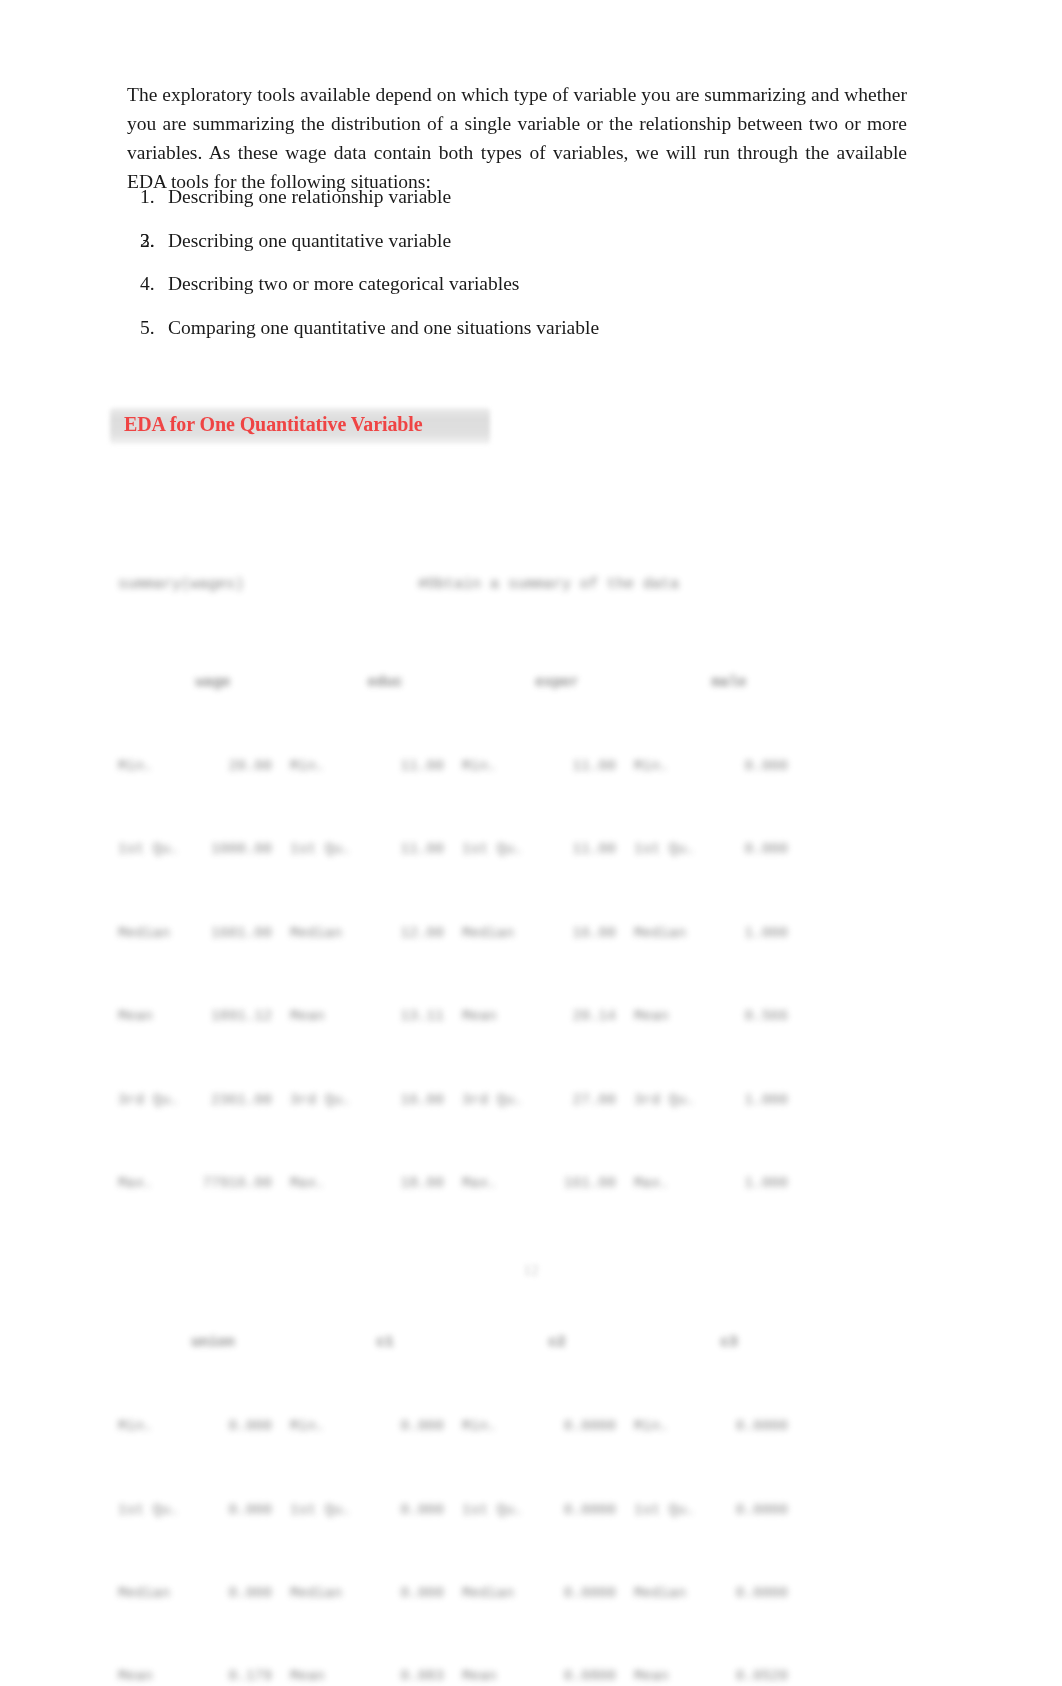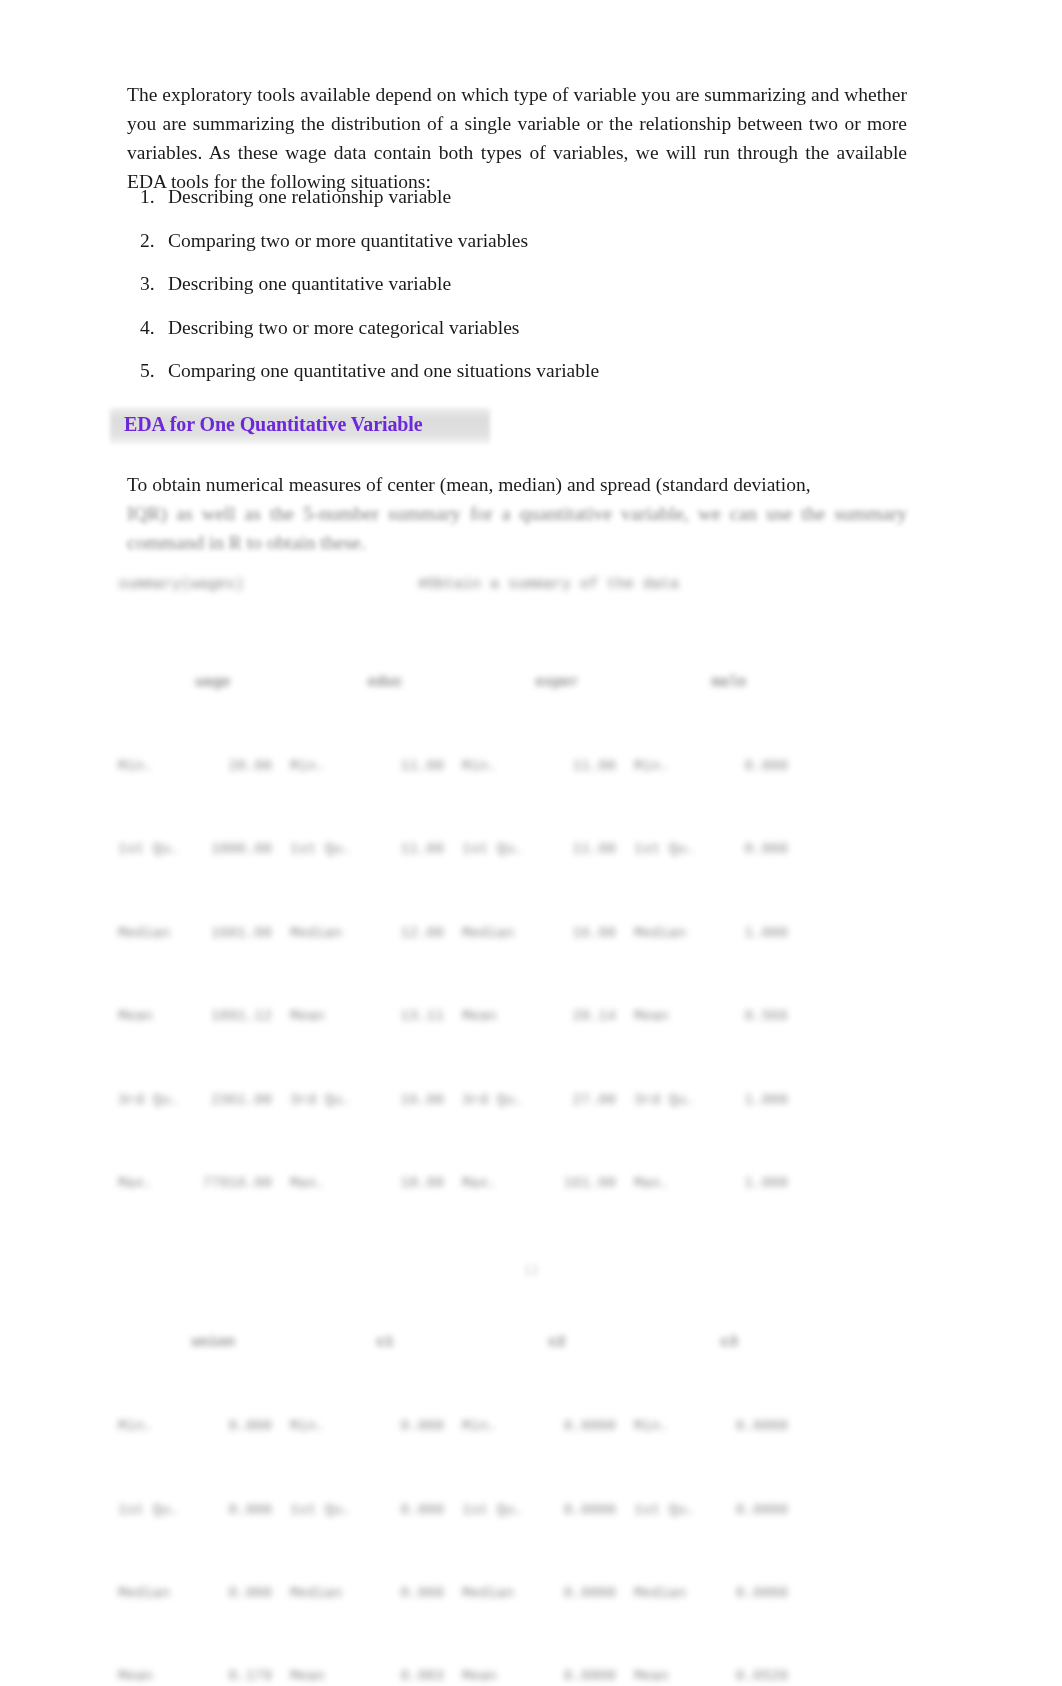--- a/index.html
+++ b/index.html
@@ -72,21 +72,21 @@
     filter: blur(2.2px);
   }
   #section-heading-text {
     position: absolute;
     left: 124px;
     top: 413px;
     font-size: 20px;
     font-weight: bold;
     letter-spacing: -0.1px;
     white-space: nowrap;
-    color: #6d28d9;
+    color: #ef4444;
   }
 
   
   #measures-paragraph { top: 470px; }
   #measures-paragraph .line1 { display: block; }
   .blurline {
     display: block;
     color: #5f5f5f;
   }
   .blur-s1 { filter: blur(2.6px); opacity: .80; }
@@ -158,43 +158,38 @@
 
   <p class="prose" id="intro-paragraph">The exploratory tools available depend on which type of variable you are summarizing and whether you are summarizing the distribution of a single variable or the relationship between two or more variables.  As these wage data contain both types of variables, we will run through the available EDA tools for the following situations:</p>
 
   <ol id="situations-list">
     <li>
       <span class="num">1.</span>
       <span>Describing one relationship variable</span>
     </li>
     <li>
       <span class="num">2.</span>
-      <span>Comparing two or more quantitative variables</span>
     </li>
     <li>
       <span class="num">3.</span>
       <span>Describing one quantitative variable</span>
     </li>
     <li>
       <span class="num">4.</span>
       <span>Describing two or more categorical variables</span>
     </li>
     <li>
       <span class="num">5.</span>
       <span>Comparing one quantitative and one situations variable</span>
     </li>
   </ol>
 
   <div id="section-heading-box"></div>
   <div id="section-heading-text">EDA for One Quantitative Variable</div>
 
-  <div class="prose" id="measures-paragraph">
-    <span class="line1">To obtain numerical measures of center (mean, median) and spread (standard deviation,</span>
-    <span class="blurline blur-s1">IQR) as well as the 5-number summary for a quantitative variable, we can use the summary command in R to obtain these.</span>
-  </div>
 
   <div id="console-region">
 
     <div class="caption-row">
       <span class="c-left">summary(wages)</span>
       <span>#Obtain a summary of the data</span>
     </div>
 
     <div class="summary-block">
       <div class="summary-col">

